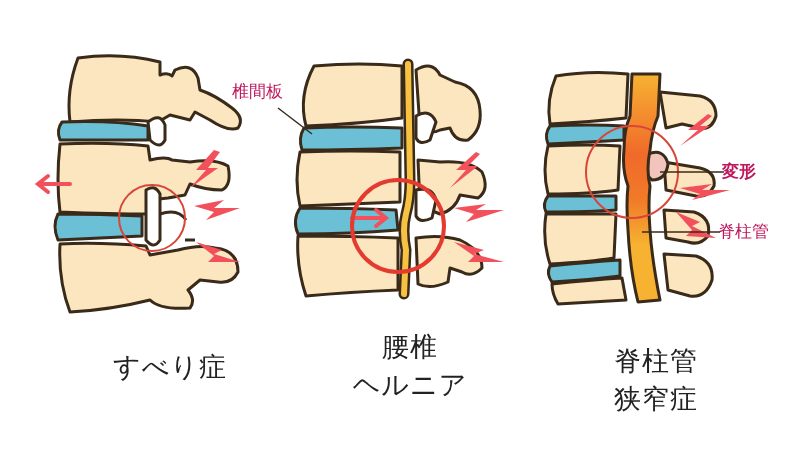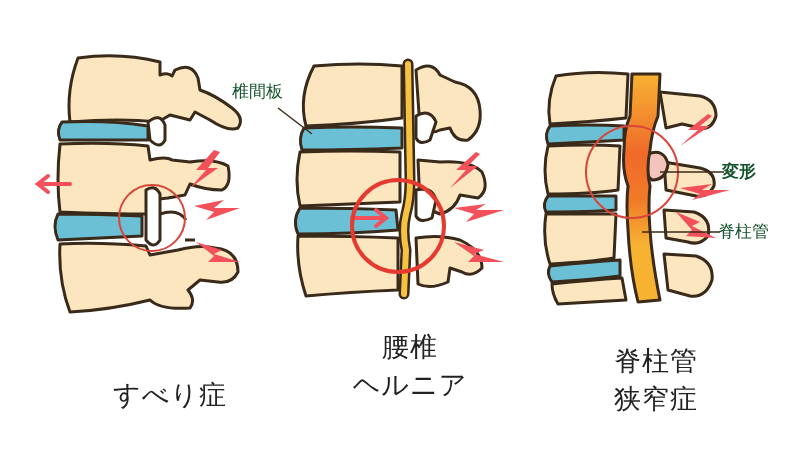--- a/index.html
+++ b/index.html
@@ -1,20 +1,20 @@
 <!DOCTYPE html>
 <html><head>
 <meta charset="utf-8">
 <style>
   html, body { margin:0; padding:0; background:#ffffff; }
   body { width:800px; height:450px; position:relative; overflow:hidden;
          font-family:"DejaVu Sans", sans-serif; color:#222; }
   .fig { position:absolute; top:0; left:0; }
   .label { position:absolute; font-size:27px; line-height:38px; text-align:center; color:#222; letter-spacing:1px; }
-  .small-label { position:absolute; font-size:17px; color:#14532d; white-space:nowrap; }
+  .small-label { position:absolute; font-size:17px; color:#be185d; white-space:nowrap; }
 </style>
 </head>
 <body>
 
 <svg class="fig" width="800" height="450" viewBox="0 0 800 450">
 
   <g stroke="#3a2a1a" stroke-width="3" stroke-linejoin="round">
 
     <path d="M78,58 Q120,52 160,62 L160,75 Q168,72 172,76 L175,70 Q192,62 198,78 L200,90 Q215,95 232,108 Q245,118 238,128 Q228,132 210,120 L195,112 L190,120 L170,115 L158,122 Q120,118 70,122 Q66,90 78,58 Z" fill="#fbe6c0"></path>
 
@@ -116,21 +116,21 @@
     <polygon points="676,212 700,222 692,226 716,238 686,236 692,230"></polygon>
   </g>
   <line x1="660" y1="172" x2="724" y2="172" stroke="#3a2a1a" stroke-width="1.5"></line>
   <line x1="642" y1="232" x2="720" y2="232" stroke="#3a2a1a" stroke-width="1.5"></line>
 </svg>
 
 <div class="small-label" style="left:232px;top:80px;">椎間板</div>
 <div class="small-label" style="left:722px;top:160px;font-weight:bold;">変形</div>
 <div class="small-label" style="left:718px;top:220px;">脊柱管</div>
 
-<div class="label" style="left:70px;top:376px;width:200px;">
+<div class="label" style="left:70px;top:348px;width:200px;">
   <div>すべり症</div>
 </div>
 <div class="label" style="left:310px;top:328px;width:200px;">
   <div>腰椎</div>
   <div>ヘルニア</div>
 </div>
 <div class="label" style="left:556px;top:342px;width:200px;">
   <div>脊柱管</div>
   <div>狭窄症</div>
 </div>

